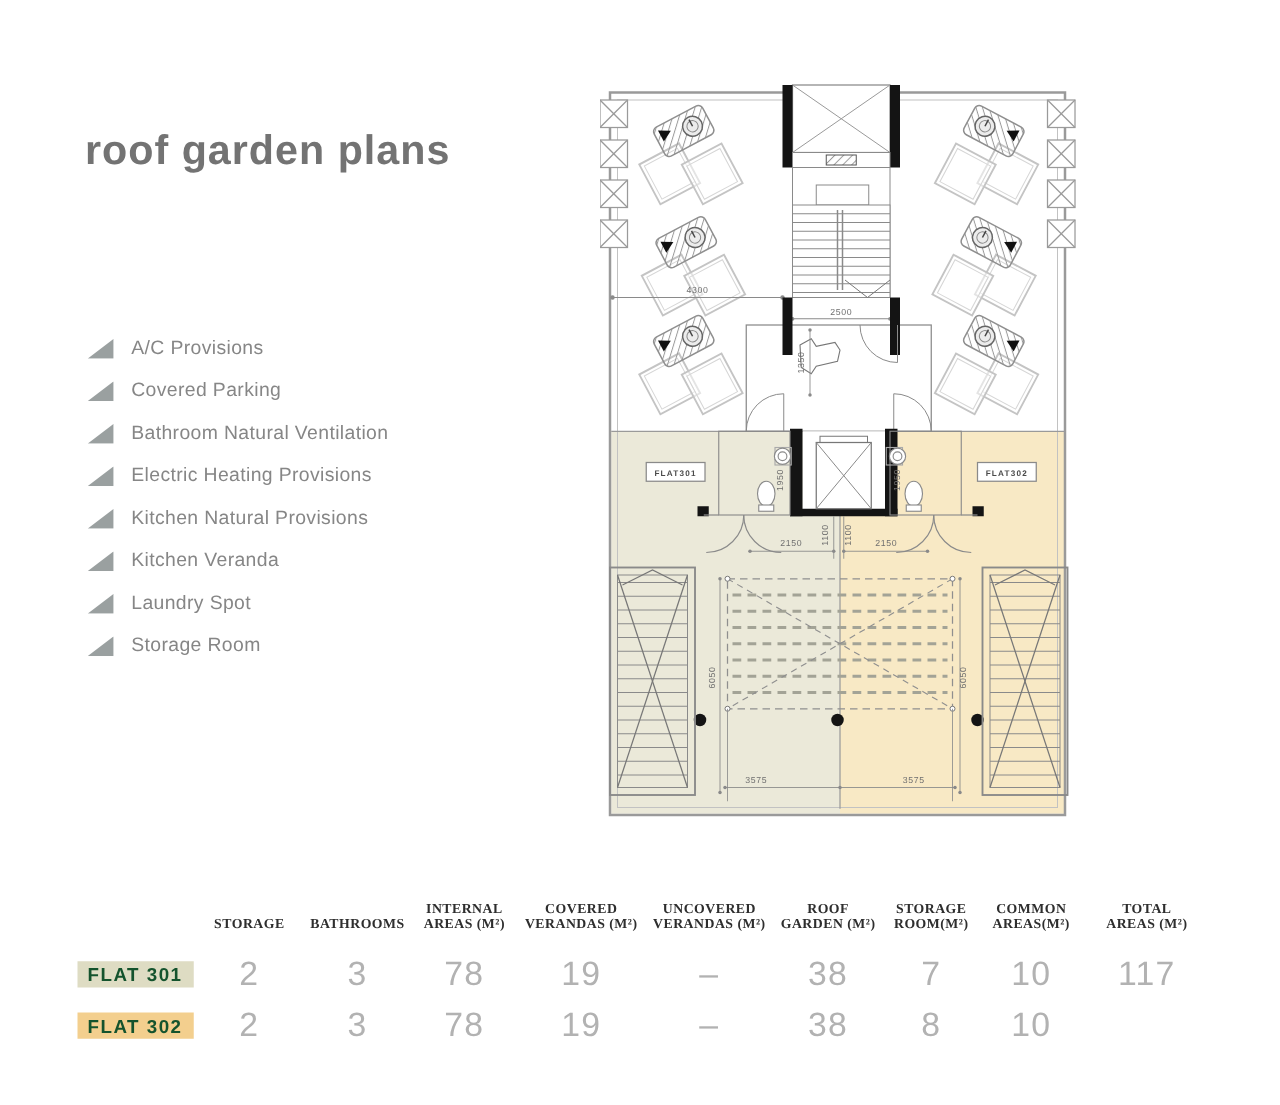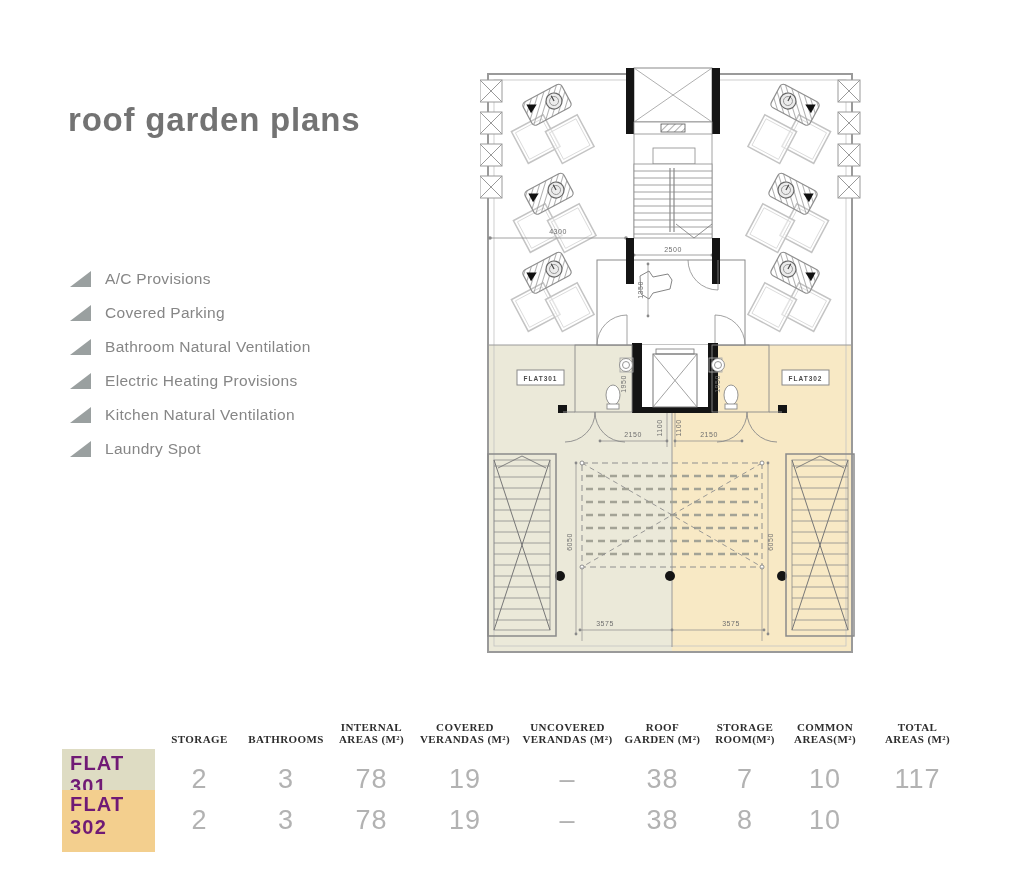--- a/index.html
+++ b/index.html
@@ -24,22 +24,22 @@
   .spec-table { position:absolute; left:62px; top:712px; width:908px;
                 display:grid; grid-template-columns:93px 89px 84px 87px 100px 105px 85px 80px 80px 105px;
                 grid-auto-rows:auto; }
   .hcell { height:34px; display:flex; align-items:flex-end; justify-content:center;
            text-align:center; font-size:11px; color:#2e2e2e; letter-spacing:0.4px;
            white-space:pre-line; line-height:1.15; font-weight:bold;font-family:Liberation Serif, serif; }
   .rcell { height:41px; display:flex; align-items:center; justify-content:center;
            font-size:27px; color:#b2b2b2; letter-spacing:1px; }
   .lcell { height:41px; display:flex; align-items:center; justify-content:flex-start; }
   .row-gap { height:13px; grid-column:1 / -1; }
-  .flat-chip { display:inline-block; padding:3px 9px 13px 8px; font-size:20px; font-weight:bold;
-               color:#701a75; letter-spacing:1.2px; }
+  .flat-chip { display:inline-block; padding:3px 9px 1px 8px; font-size:15px; font-weight:bold;
+               color:#14532d; letter-spacing:1.2px; }
   .chip-301 { background:#dedcc3; }
   .chip-302 { background:#f3cf8e; }
 </style>
 </head>
 <body>
 
 <div class="page">
 
   <div class="title">roof garden plans</div>
 
@@ -55,25 +55,33 @@
     <li>
         <span class="tri"></span>
         <span class="feat-label">Bathroom Natural Ventilation</span>
       </li>
     <li>
         <span class="tri"></span>
         <span class="feat-label">Electric Heating Provisions</span>
       </li>
     <li>
         <span class="tri"></span>
-        <span class="feat-label">Kitchen Natural Ventilation</span>
+        <span class="feat-label">Kitchen Natural Provisions</span>
+      </li>
+    <li>
+        <span class="tri"></span>
+        <span class="feat-label">Kitchen Veranda</span>
       </li>
     <li>
         <span class="tri"></span>
         <span class="feat-label">Laundry Spot</span>
+      </li>
+    <li>
+        <span class="tri"></span>
+        <span class="feat-label">Storage Room</span>
       </li>
   </ul>
 
   <div class="plan">
   <svg width="382" height="597" viewBox="0 0 382 597">
     <defs>
       <pattern id="hatch" width="5" height="5" patternUnits="userSpaceOnUse" patternTransform="rotate(45)">
         <line x1="0" y1="0" x2="0" y2="5" stroke="#9a9a9a" stroke-width="1.6"></line>
       </pattern>
       <g id="acu">

